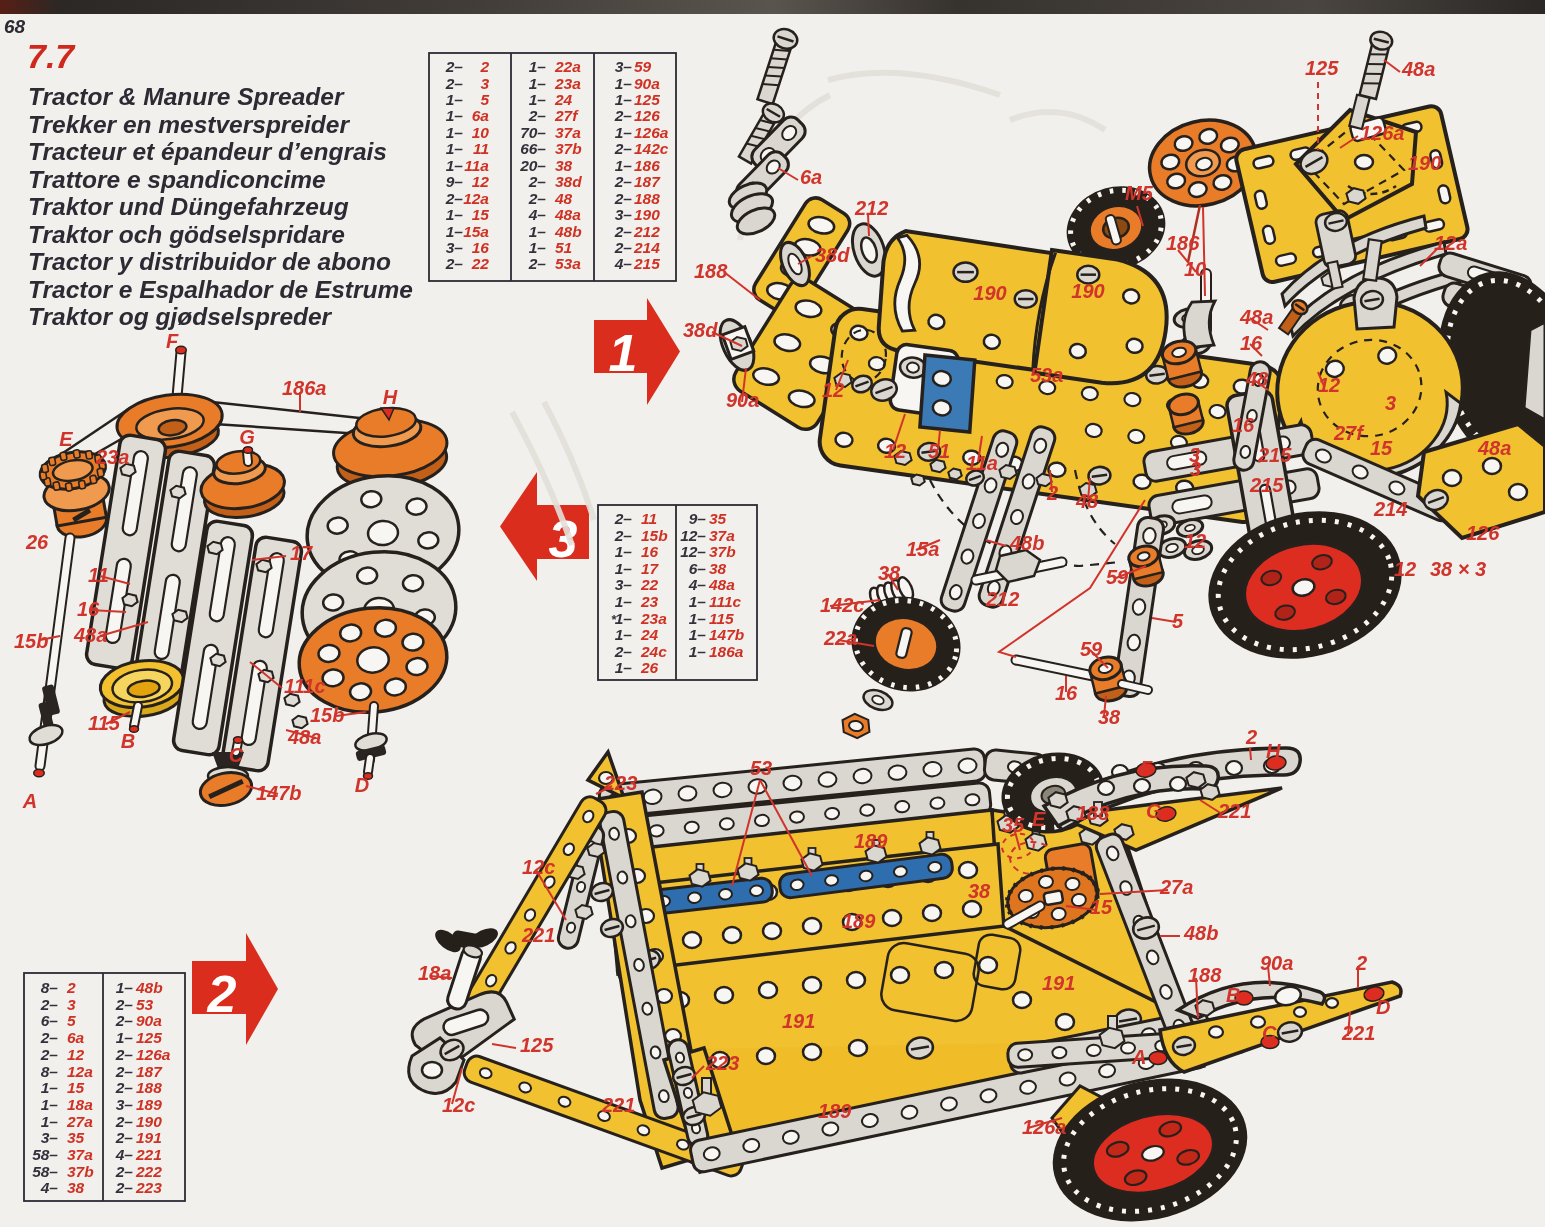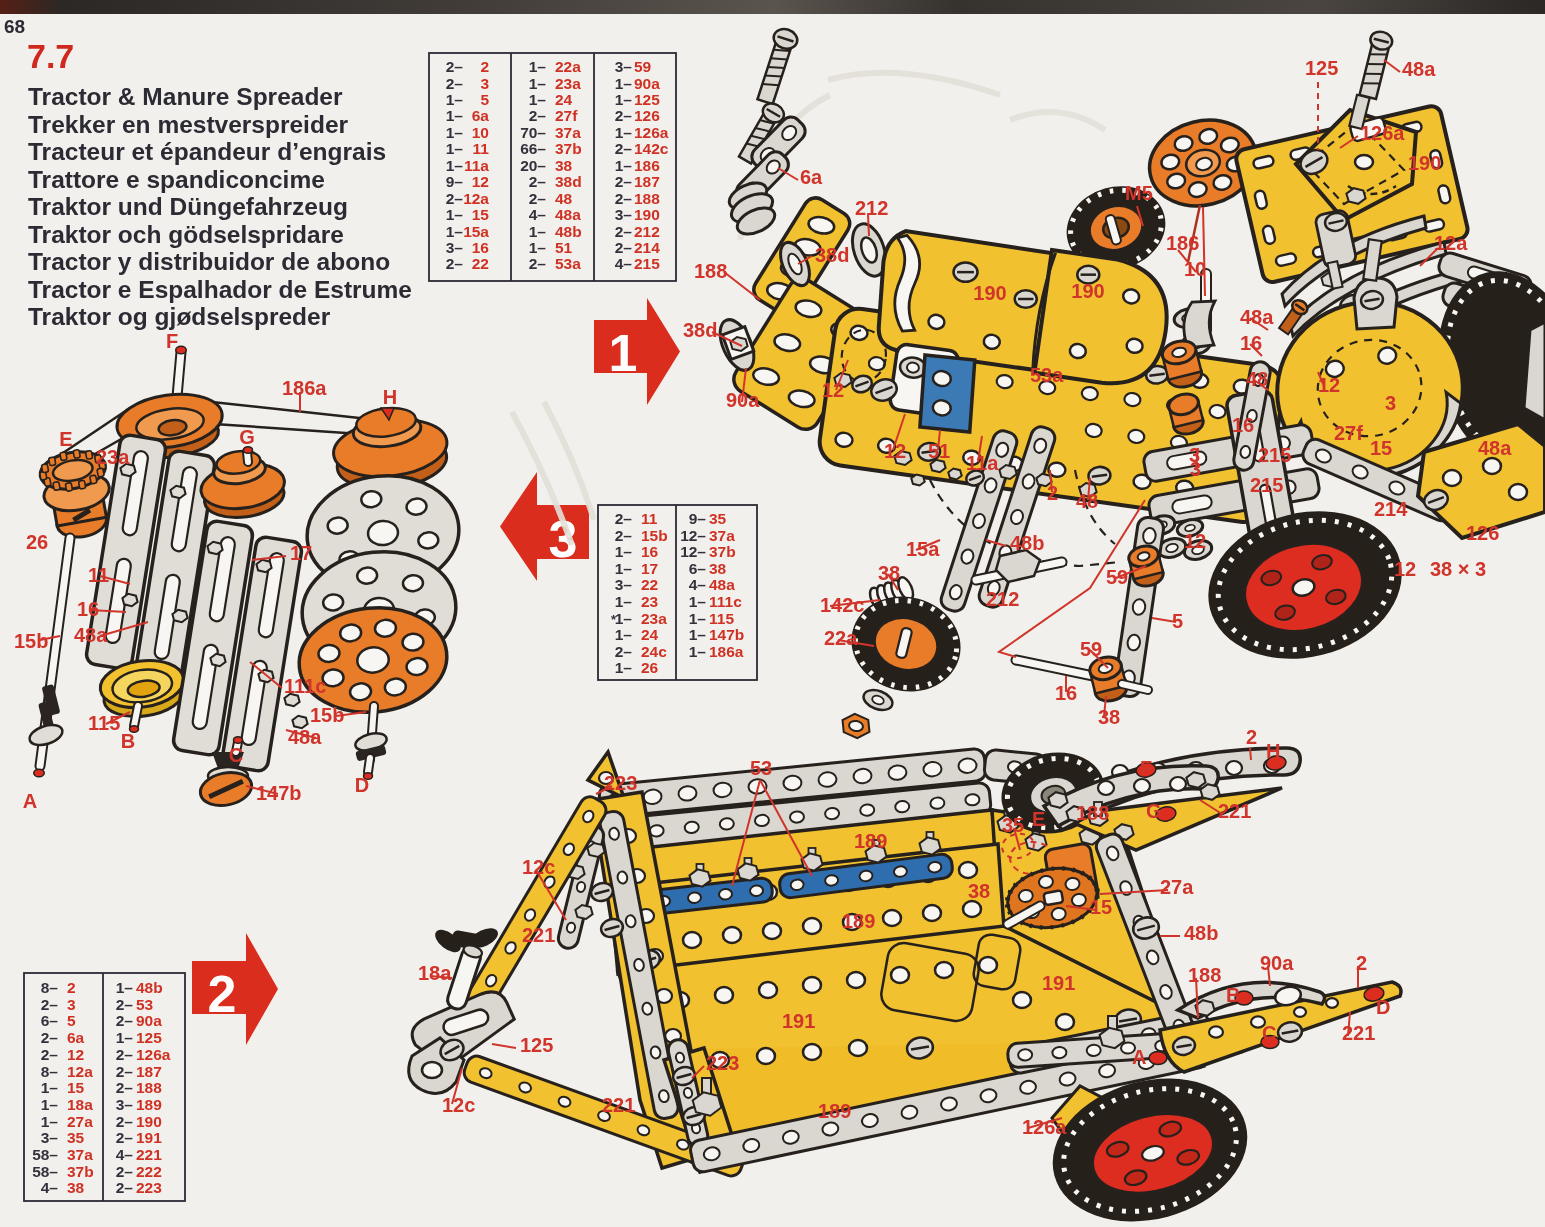--- a/index.html
+++ b/index.html
@@ -1,17 +1,17 @@
 <!DOCTYPE html>
 <html><head>
 <meta charset="utf-8">
 <style>
   html,body{margin:0;padding:0;background:#e8e6e2;}
   #page{position:relative;width:1545px;height:1227px;overflow:hidden;background:#5eead4;
-        font-family:"Liberation Sans", sans-serif;}
+        font-family:"Liberation Sans", sans-serif;font-style:italic;}
   svg{position:absolute;left:0;top:0;}
   .qt{fill:#35303c;font-weight:bold;}
   .pn{fill:#cf3224;font-weight:bold;}
   .lbl{fill:#d0342a;font-weight:bold;font-size:20px;}
 </style>
 </head>
 <body>
 <div id="page">
 <svg width="1545" height="1227" viewBox="0 0 1545 1227">
 <defs>

